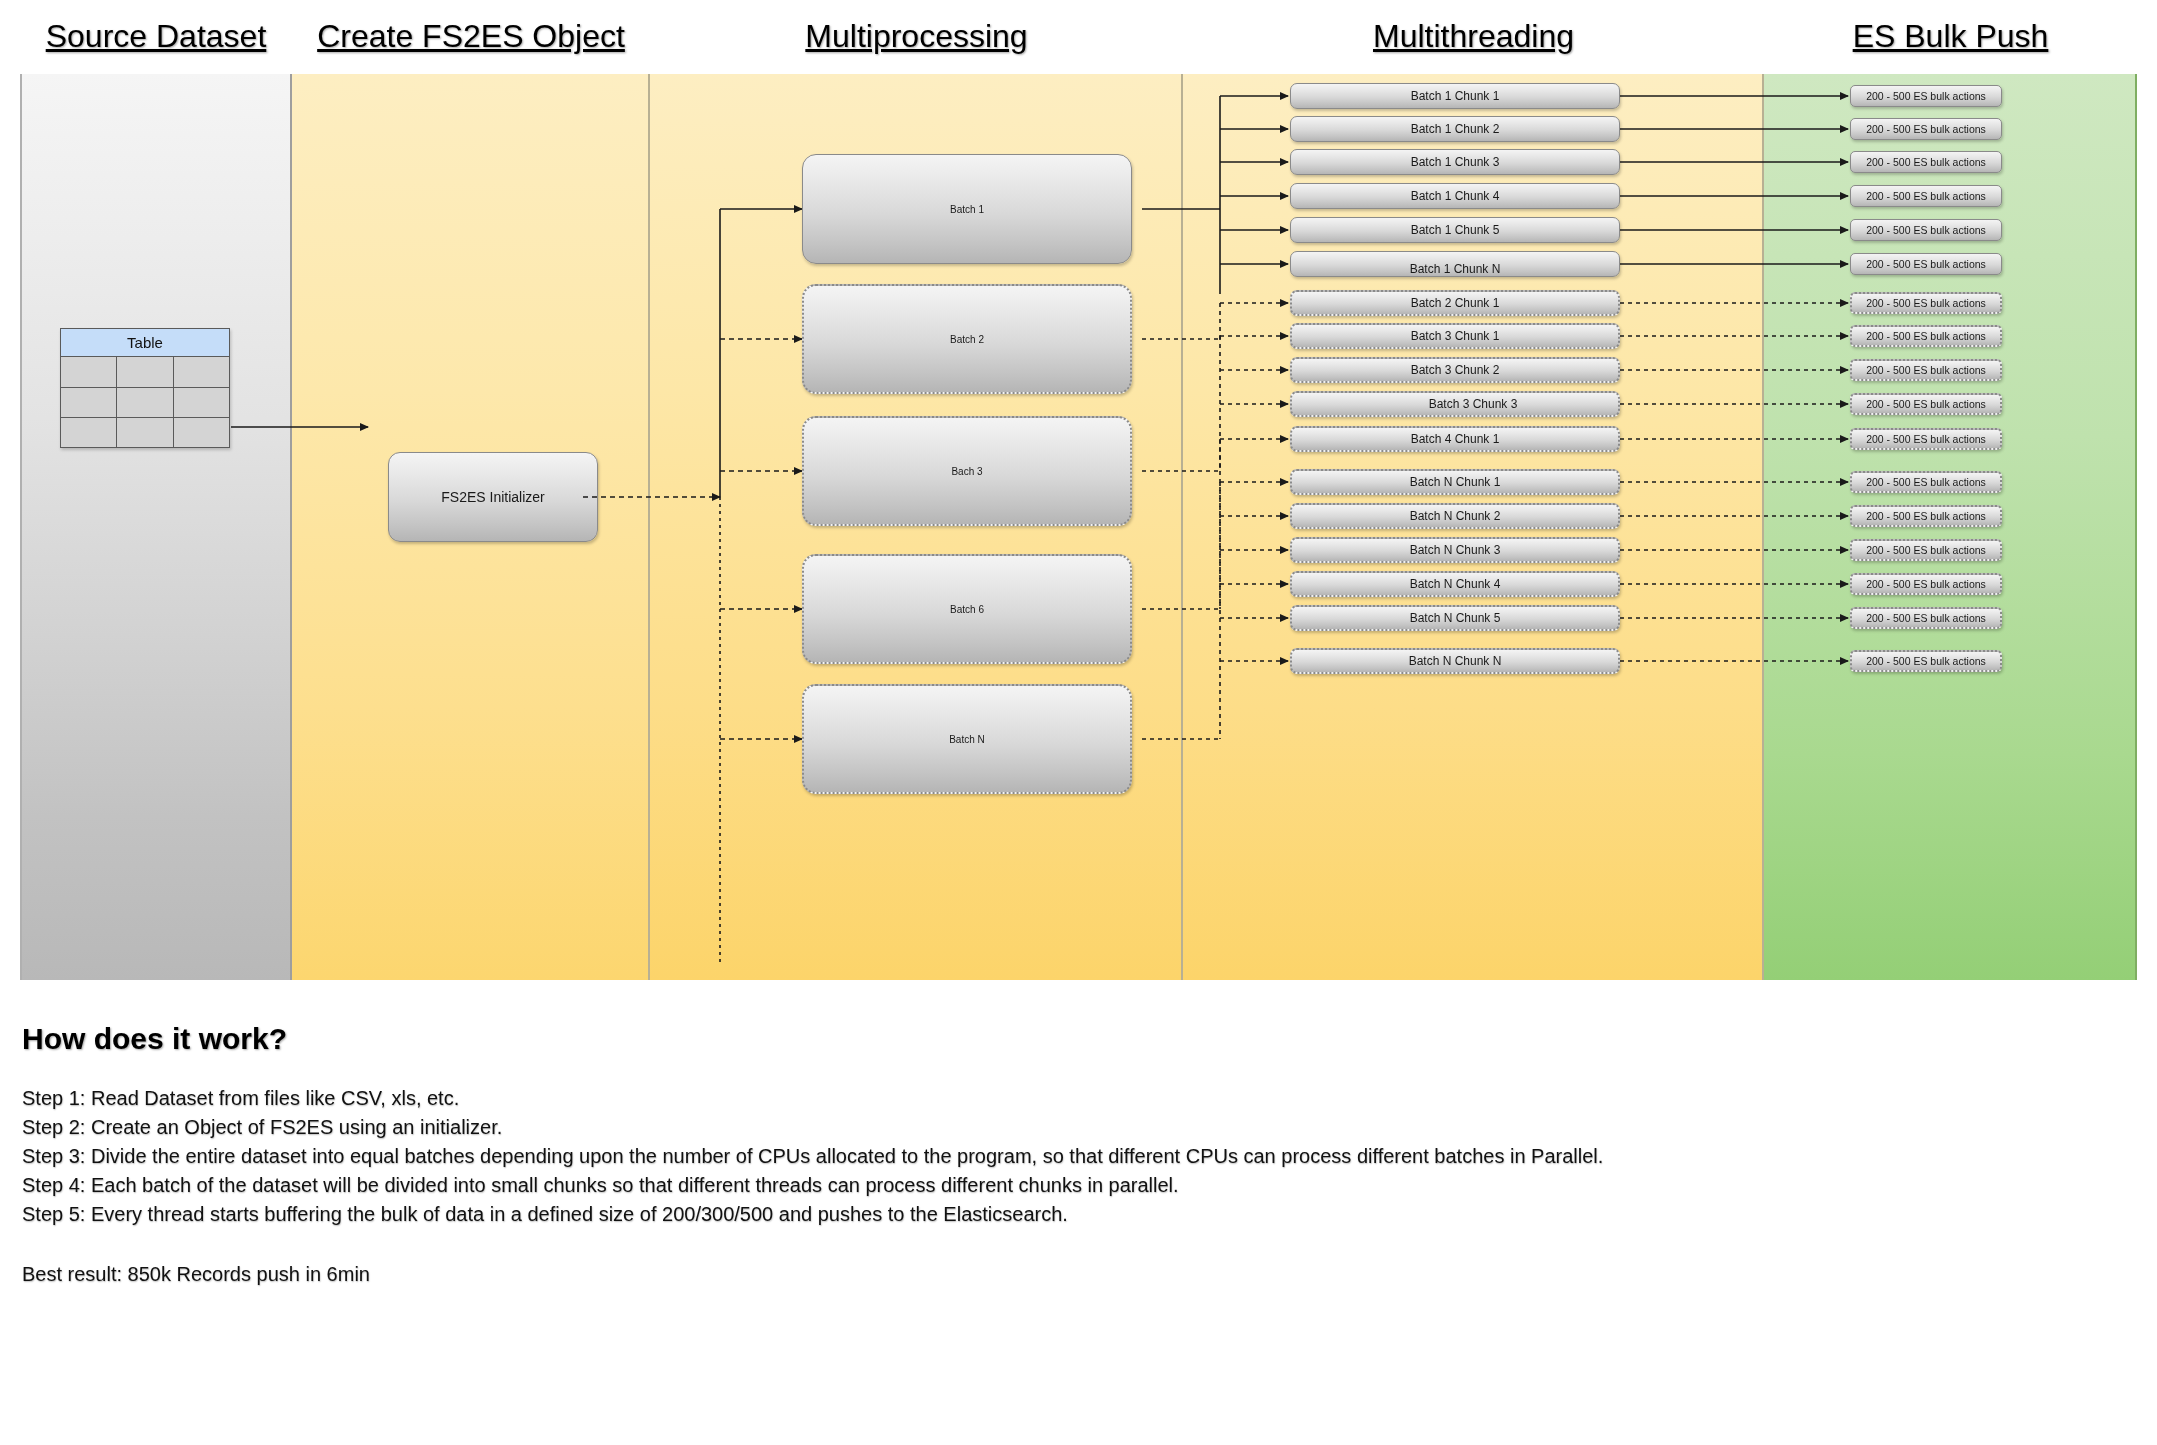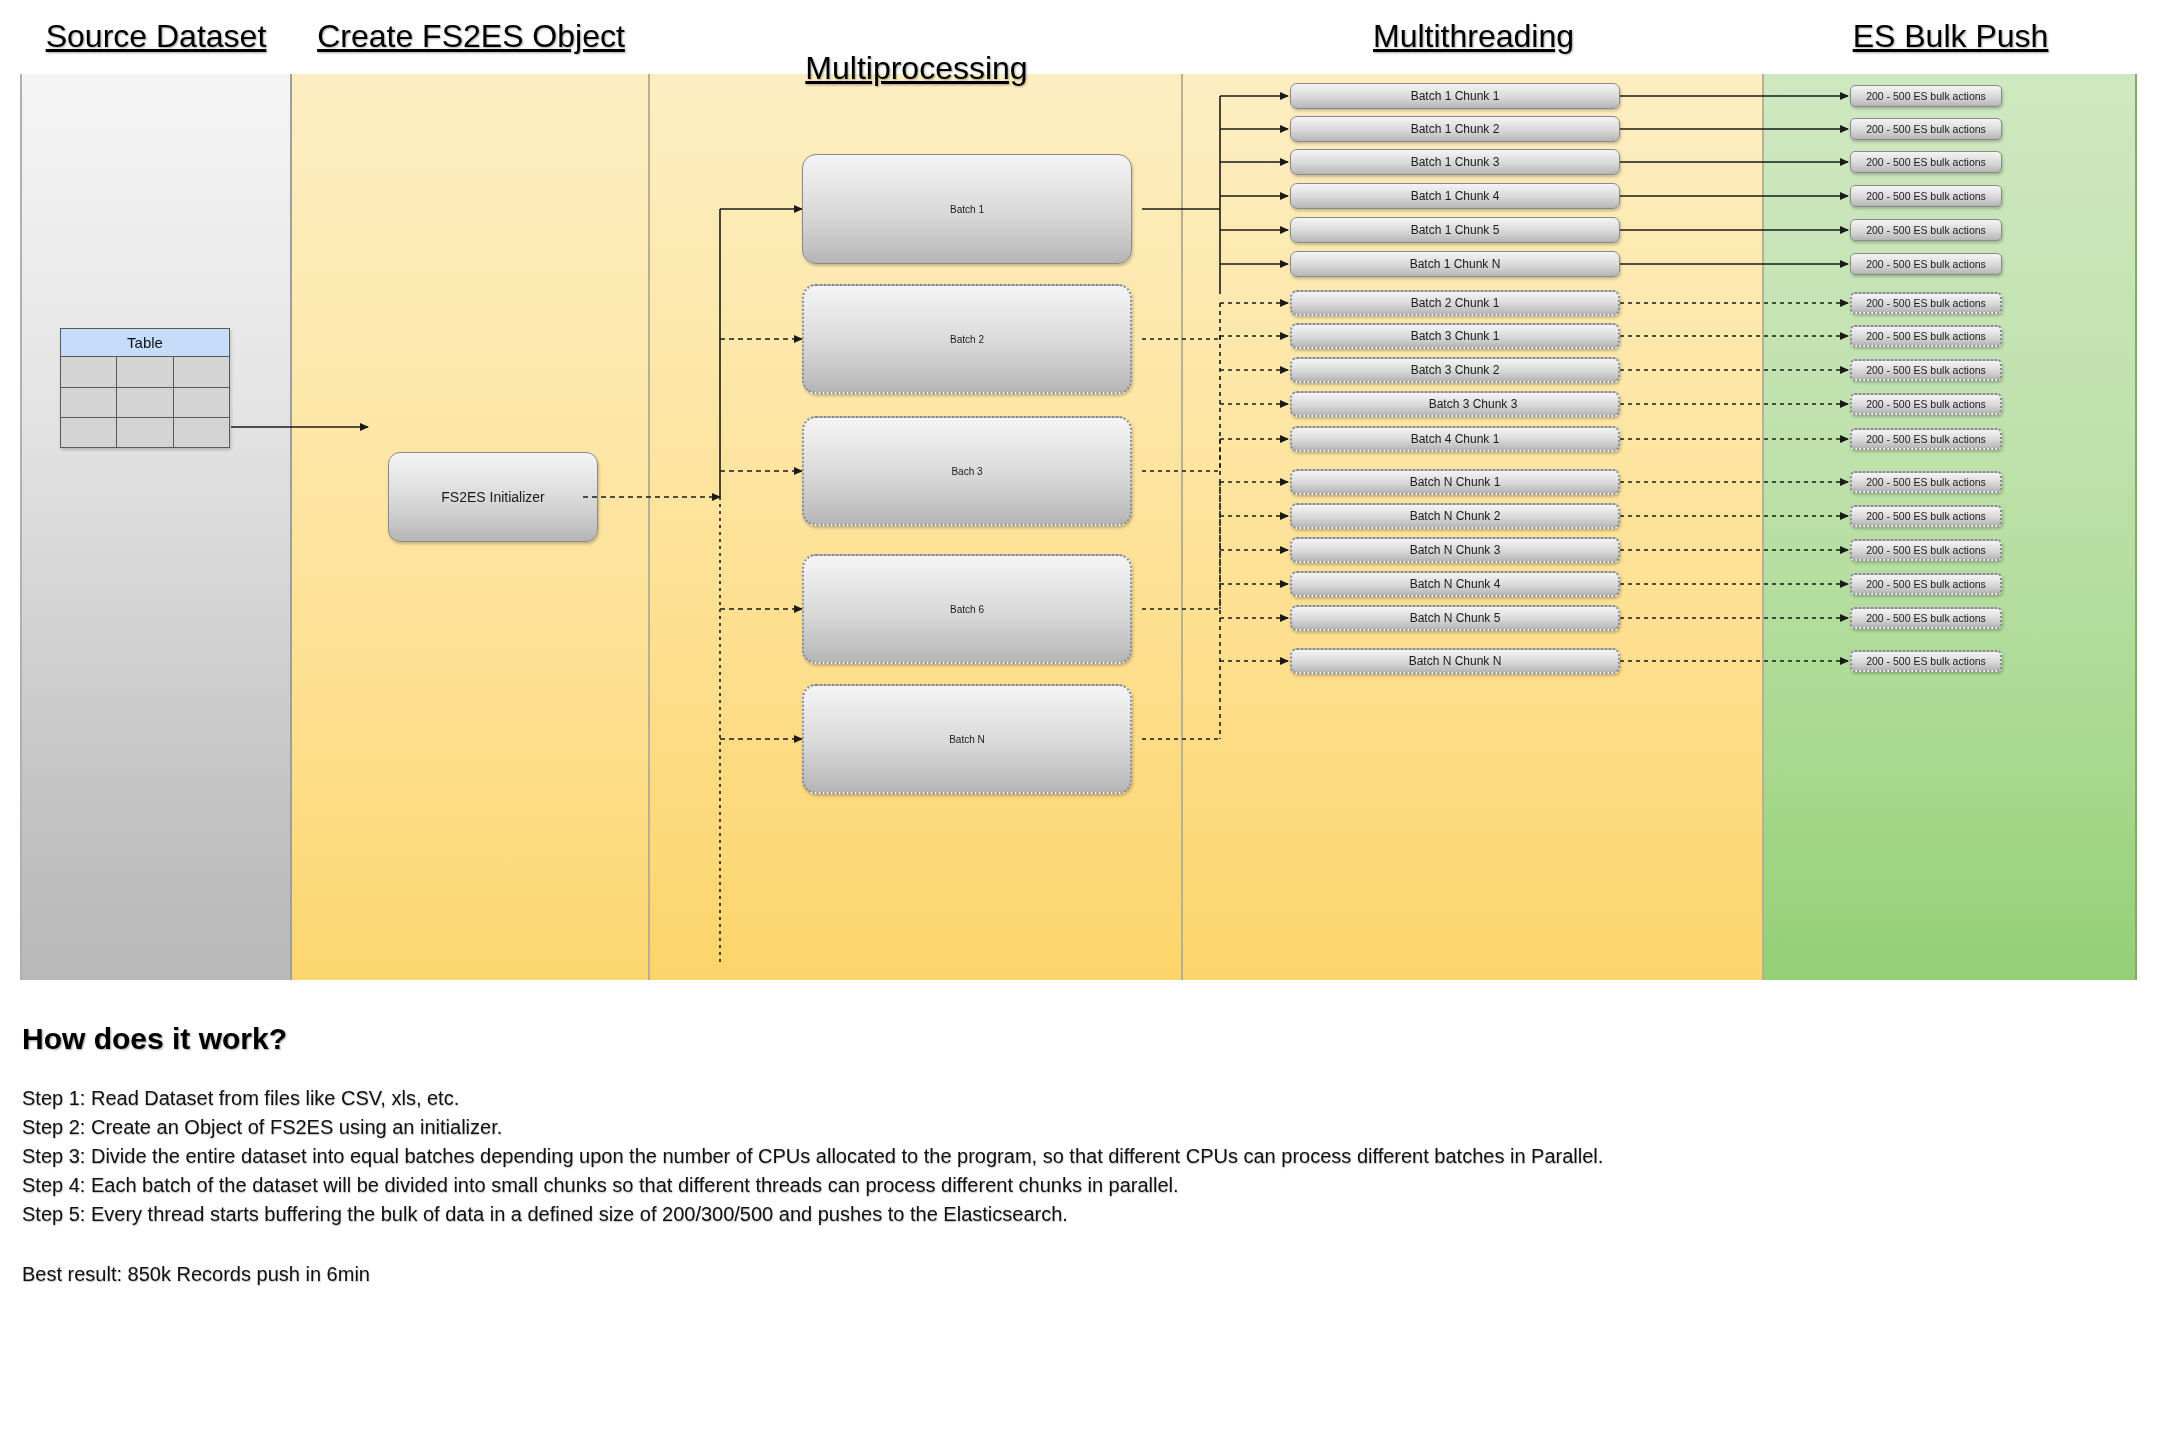--- a/index.html
+++ b/index.html
@@ -123,21 +123,21 @@
 <div id="diagram">
 
   <div class="lane lane-source first"></div>
   <div class="lane lane-create"></div>
   <div class="lane lane-mproc"></div>
   <div class="lane lane-mthread"></div>
   <div class="lane lane-esbulk last"></div>
 
   <div class="lane-title" style="left:0;width:272px;">Source Dataset</div>
   <div class="lane-title" style="left:272px;width:358px;">Create FS2ES Object</div>
-  <div class="lane-title" style="left:630px;width:533px;margin-top:32px;">Multiprocessing</div>
+  <div class="lane-title" style="left:630px;width:533px;">Multiprocessing</div>
   <div class="lane-title" style="left:1163px;width:581px;">Multithreading</div>
   <div class="lane-title" style="left:1744px;width:373px;">ES Bulk Push</div>
 
   <div id="src-table">
     <div class="thead">Table</div>
     <div class="trow">
       <div class="tcell"></div>
       <div class="tcell"></div>
       <div class="tcell"></div>
     </div>
@@ -284,21 +284,21 @@
       </div>
       <div class="node chunk-node" style="left: 1270px; top: 75px;">
         <span>Batch 1 Chunk 3</span>
       </div>
       <div class="node chunk-node" style="left: 1270px; top: 109px;">
         <span>Batch 1 Chunk 4</span>
       </div>
       <div class="node chunk-node" style="left: 1270px; top: 143px;">
         <span>Batch 1 Chunk 5</span>
       </div>
-      <div class="node chunk-node" style="left: 1270px; top: 177px;">
+      <div class="node chunk-node" style="left: 1270px; top: 177px; align-items: flex-end;">
         <span>Batch 1 Chunk N</span>
       </div>
       <div class="node chunk-node dotted" style="left: 1270px; top: 216px;">
         <span>Batch 2 Chunk 1</span>
       </div>
       <div class="node chunk-node dotted" style="left: 1270px; top: 249px;">
         <span>Batch 3 Chunk 1</span>
       </div>
       <div class="node chunk-node dotted" style="left: 1270px; top: 283px;">
         <span>Batch 3 Chunk 2</span>

